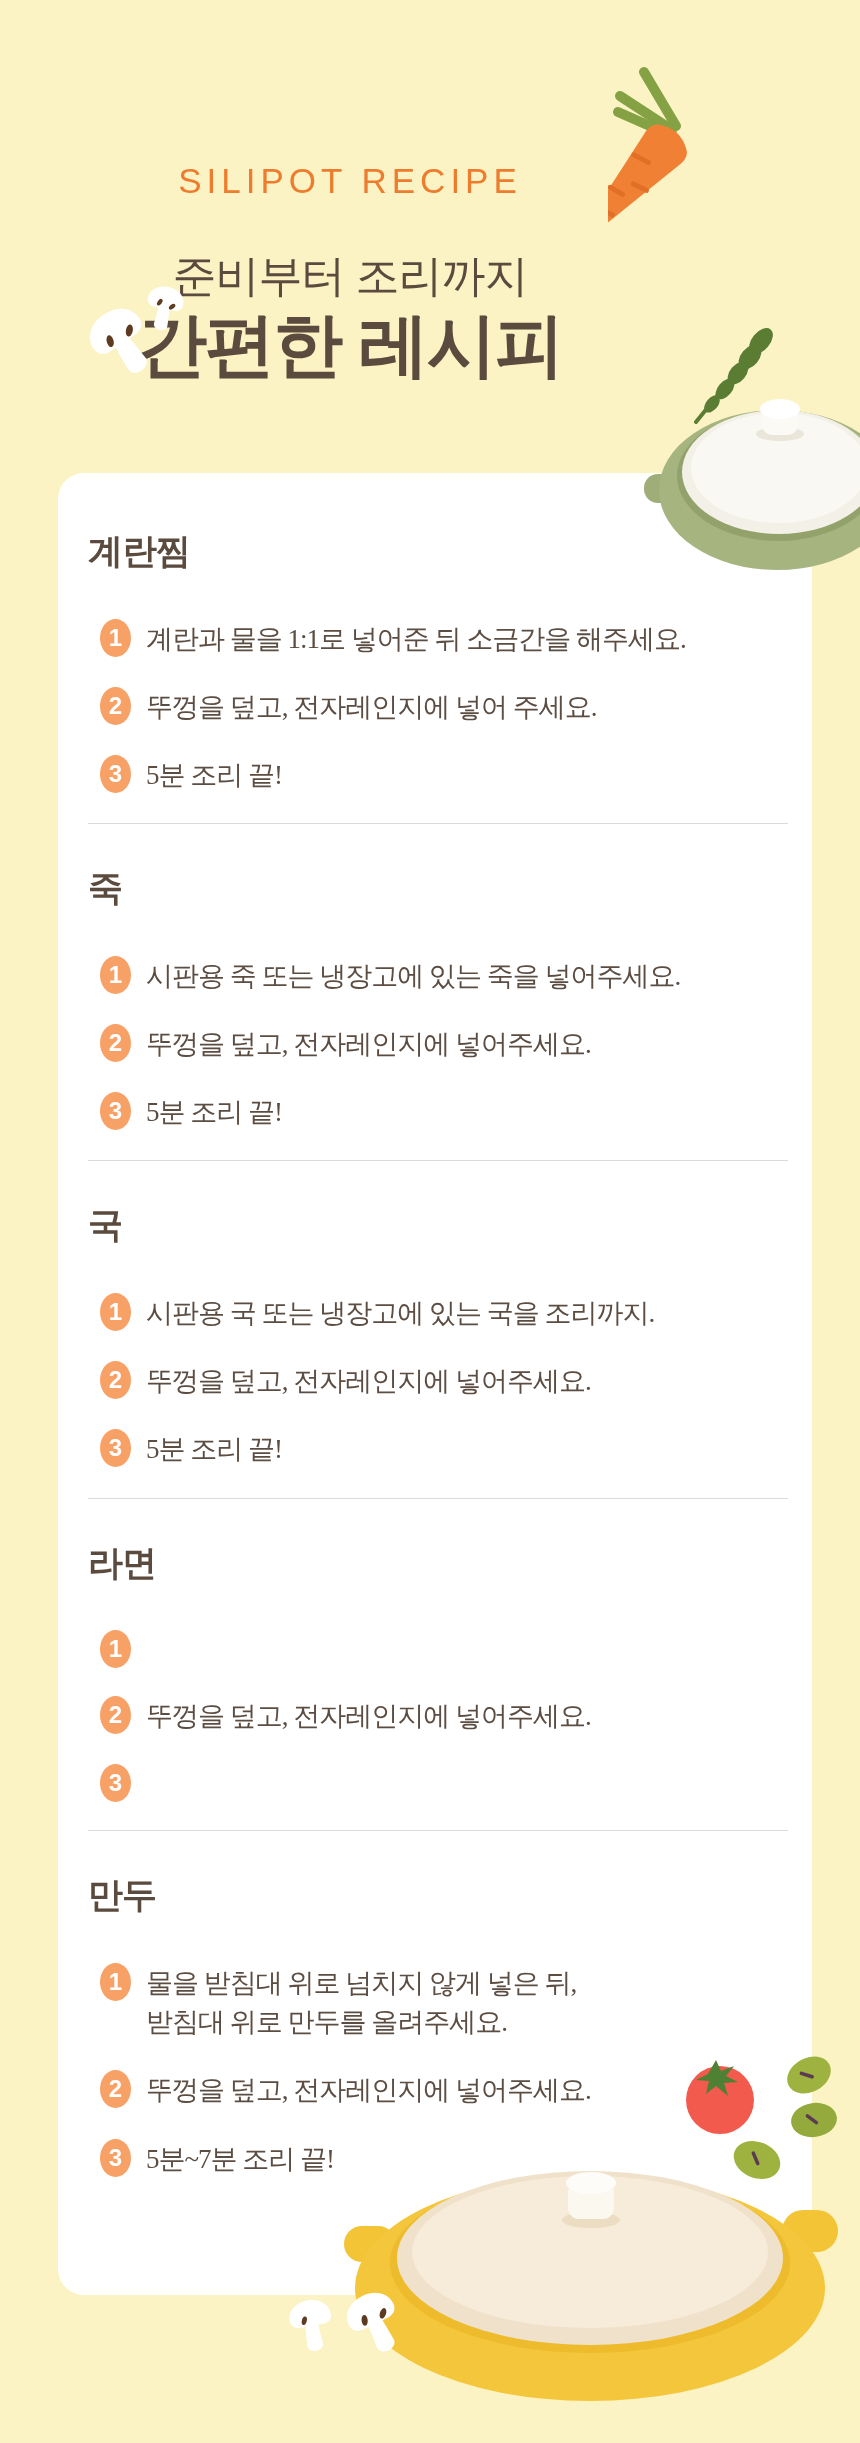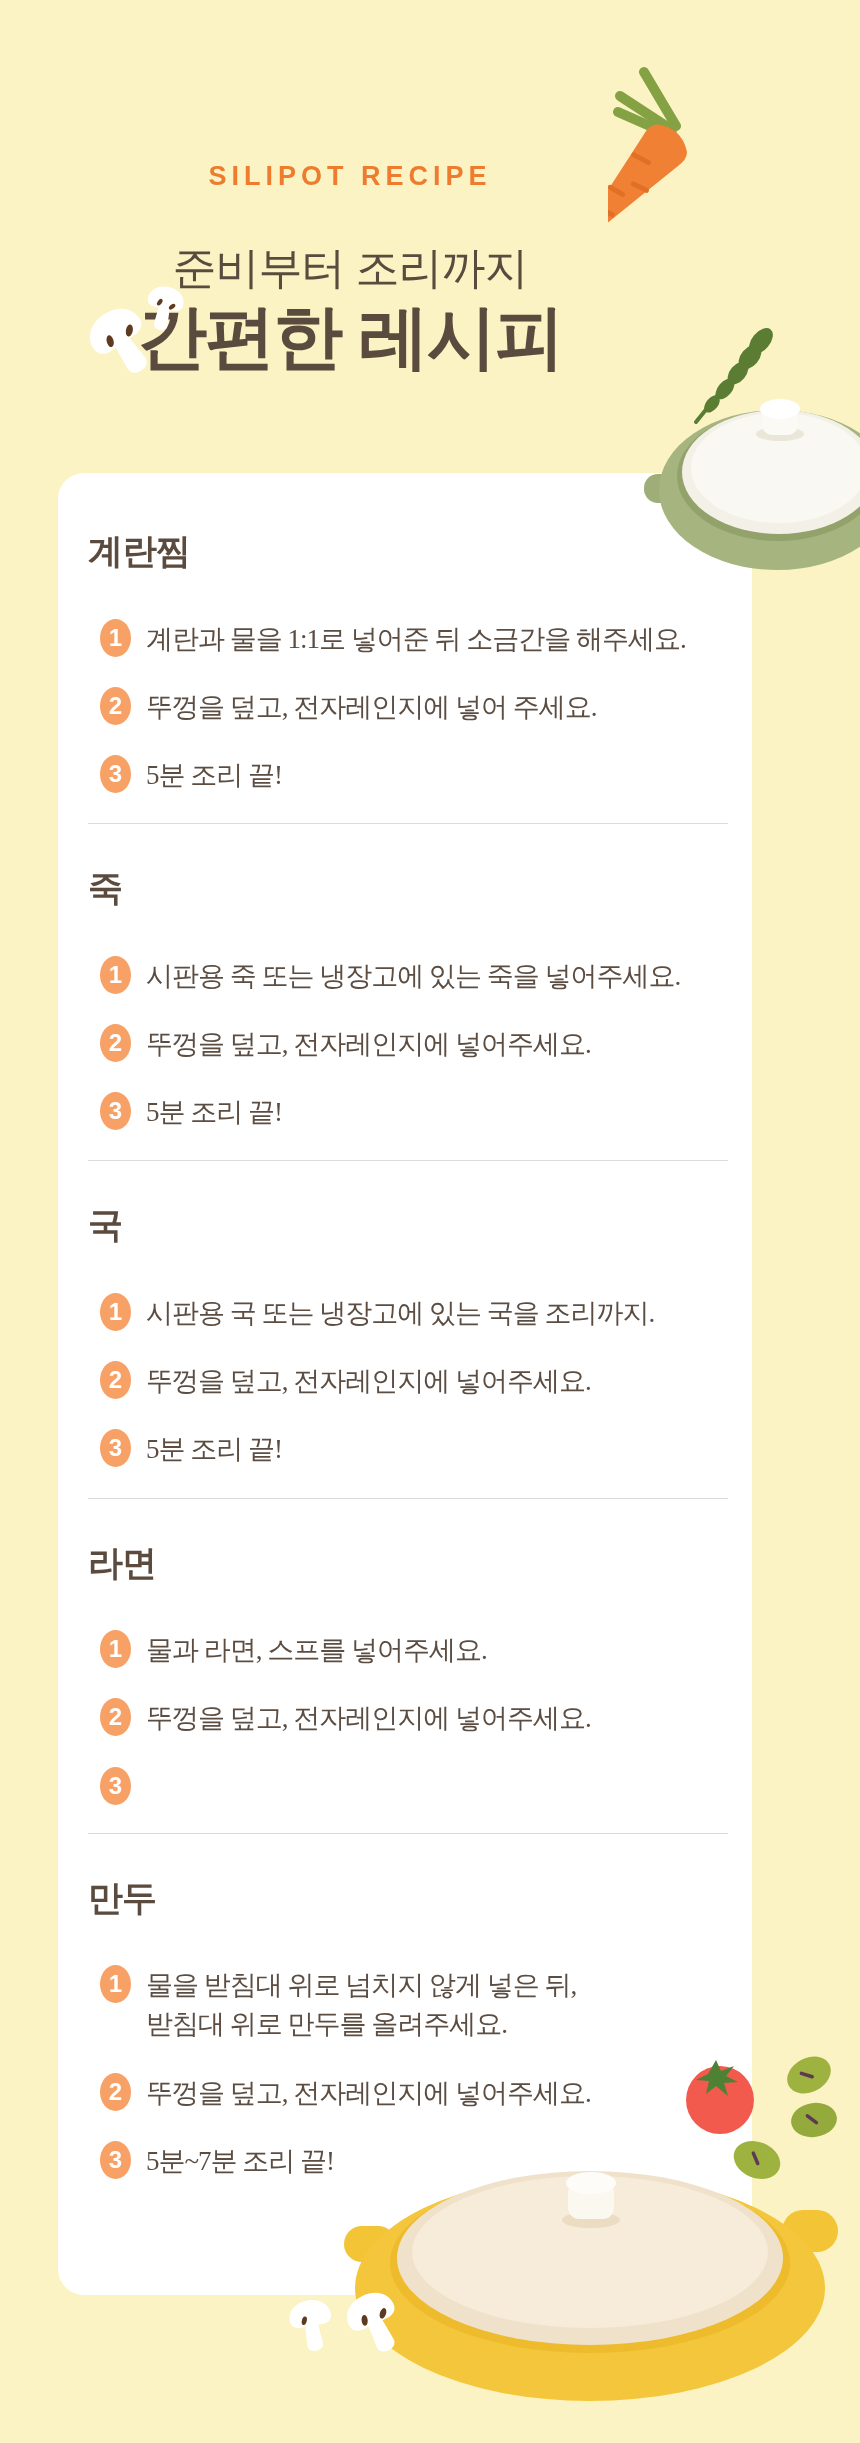--- a/index.html
+++ b/index.html
@@ -1,25 +1,25 @@
 <!DOCTYPE html>
 <html style="--background: #FBF3C3; --card: #FFFFFF; --brand_orange: #ED7C2E; --text_brown: #5B4B3E; --step_badge_orange: #F7A166; --divider_gray: #DBDBDB; --carrot_orange: #F08134; --leaf_green: #84A244; --pot_green: #A6B480; --pot_yellow: #F4C63B; --tomato_red: #F25A4E; --pea_green: #9EB240;"><head>
 <meta charset="utf-8">
 <style>
   html,body{margin:0;padding:0;}
   body{font-family:"Liberation Sans","DejaVu Sans",sans-serif;}
   .page{position:relative;width:860px;height:2443px;overflow:hidden;
         background:var(--background,#FBF3C3);}
   
   .hero{position:absolute;left:0;top:0;width:700px;text-align:center;padding-top:163px;}
-  .brand{font-size:27px;font-weight:700;letter-spacing:5px;color:var(--brand_orange,#ED7C2E);line-height:1;}
+  .brand{font-size:35px;font-weight:400;letter-spacing:5px;color:var(--brand_orange,#ED7C2E);line-height:1;}
   .subtitle{margin-top:52px;font-size:44px;font-weight:500;color:var(--text_brown,#5B4B3E);letter-spacing:-1px;line-height:1.2;}
   .big-title{margin-top:4px;font-size:70px;font-weight:800;color:var(--text_brown,#5B4B3E);letter-spacing:-2px;line-height:1.1;}
   
-  .card{position:absolute;left:58px;top:473px;width:694px;height:1822px;box-sizing:border-box;
+  .card{position:absolute;left:58px;top:473px;width:754px;height:1822px;box-sizing:border-box;
         background:var(--card,#FFFFFF);border-radius:26px;padding:56px 24px 40px 30px;overflow:hidden;z-index:1;}
   .section-title{font-size:35px;font-weight:800;color:var(--text_brown,#5B4B3E);line-height:1.25;margin:0 0 46px 0;letter-spacing:-1px;}
   .step{display:flex;align-items:flex-start;gap:15px;margin:0 12px 28px 12px;}
   .stepnum{flex:0 0 auto;width:31px;height:38px;border-radius:50%;background:var(--step_badge_orange,#F7A166);
            color:#fff;font-size:24px;font-weight:700;display:flex;align-items:center;justify-content:center;line-height:1;}
   .steptext{margin:1px 0 0 0;font-size:27px;color:#5C4D42;line-height:1.45;letter-spacing:-1px;white-space:pre-line;font-family:Liberation Serif, serif;}
   .divider{border:none;border-top:1px solid var(--divider_gray,#DBDBDB);margin:20px 0 42px 0;}
   
   .deco{position:absolute;pointer-events:none;}
   .z2{z-index:2;}
@@ -140,21 +140,20 @@
         <p class="steptext">5분 조리 끝!</p>
       </div>
     </section>
 
     <hr class="divider">
 
     <section>
       <h2 class="section-title">라면</h2>
       <div class="step">
         <span class="stepnum">1</span>
-        <p class="steptext">물과 라면, 스프를 넣어주세요.</p>
       </div>
       <div class="step">
         <span class="stepnum">2</span>
         <p class="steptext">뚜껑을 덮고, 전자레인지에 넣어주세요.</p>
       </div>
       <div class="step">
         <span class="stepnum">3</span>
       </div>
     </section>
 

